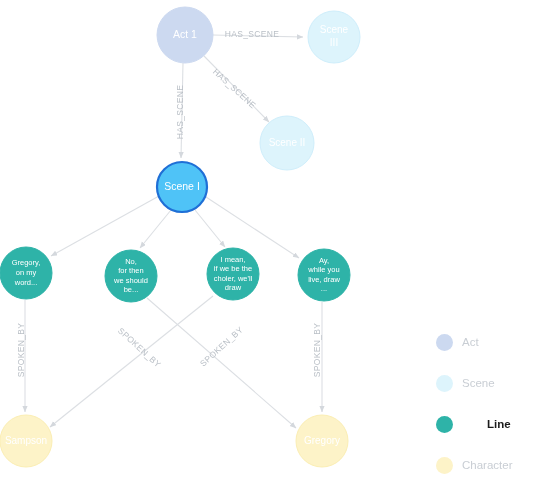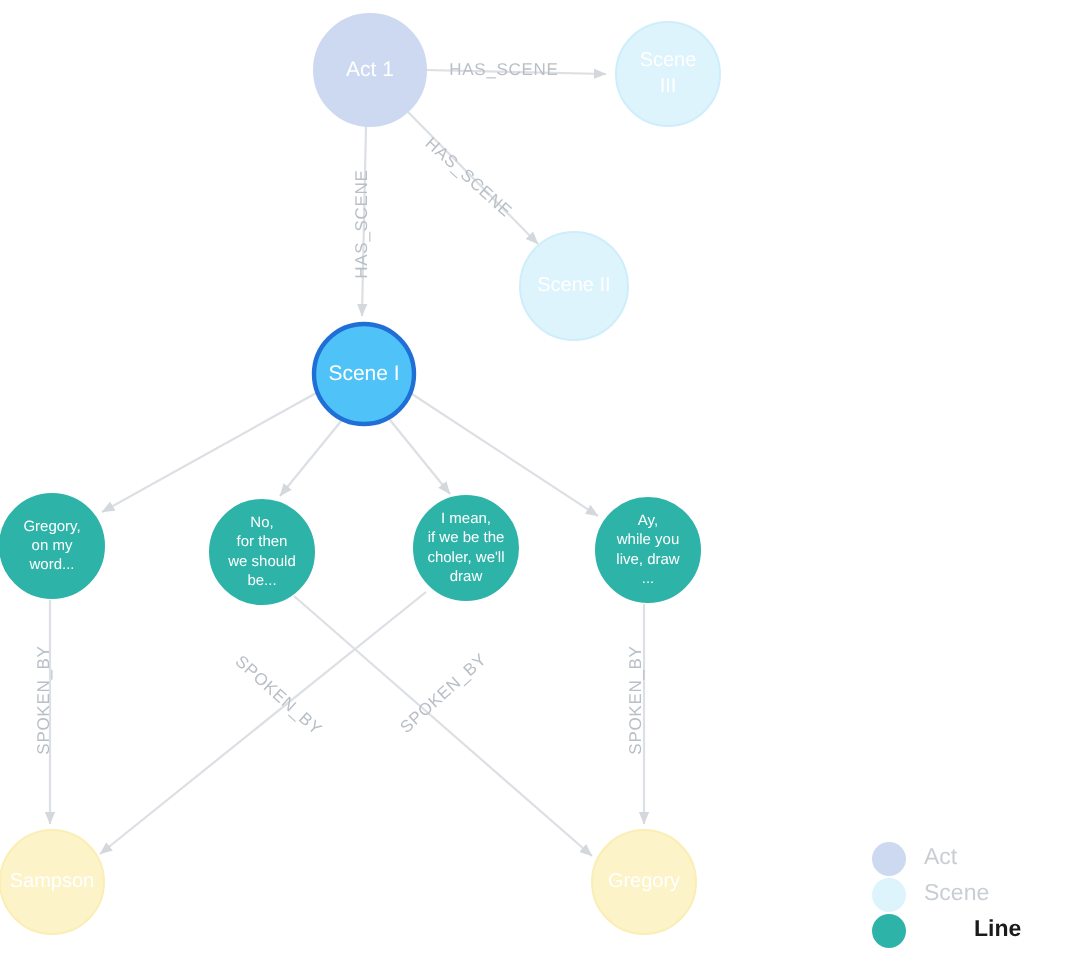--- a/index.html
+++ b/index.html
@@ -41,21 +41,21 @@
     stroke-width: 1.1px;
     fill: none;
   }
   .legend {
     position: absolute;
     right: 8px;
     bottom: 6px;
     width: 96px;
     display: flex;
     flex-direction: column;
-    gap: 0;
+    gap: 23px;
     align-items: flex-start;
   }
   .legend-row {
     display: flex;
     align-items: center;
     gap: 9px;
     height: 18px;
   }
   .legend-swatch {
     width: 17px;
@@ -167,13 +167,17 @@
       <span class="legend-text">Act</span>
     </div>
     <div class="legend-row">
       <span class="legend-swatch" style="background: rgb(221, 244, 252);"></span>
       <span class="legend-text">Scene</span>
     </div>
     <div class="legend-row active">
       <span class="legend-swatch" style="background: rgb(46, 179, 168);"></span>
       <span class="legend-text">Line</span>
     </div>
+    <div class="legend-row">
+      <span class="legend-swatch" style="background: rgb(253, 243, 200);"></span>
+      <span class="legend-text">Character</span>
+    </div>
   </div>
 
 </body></html>

